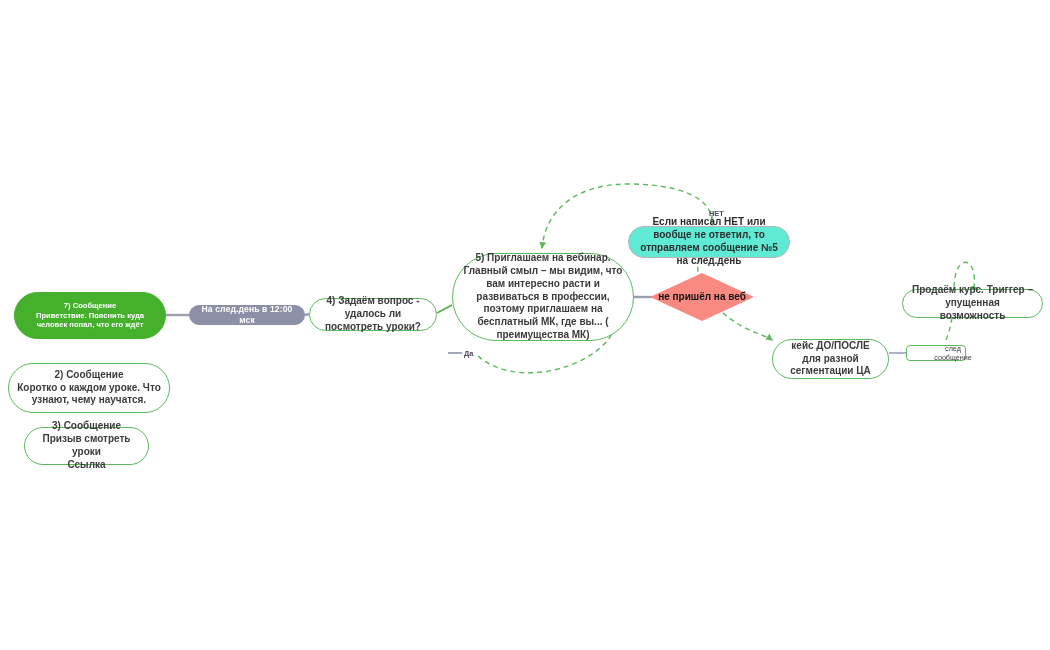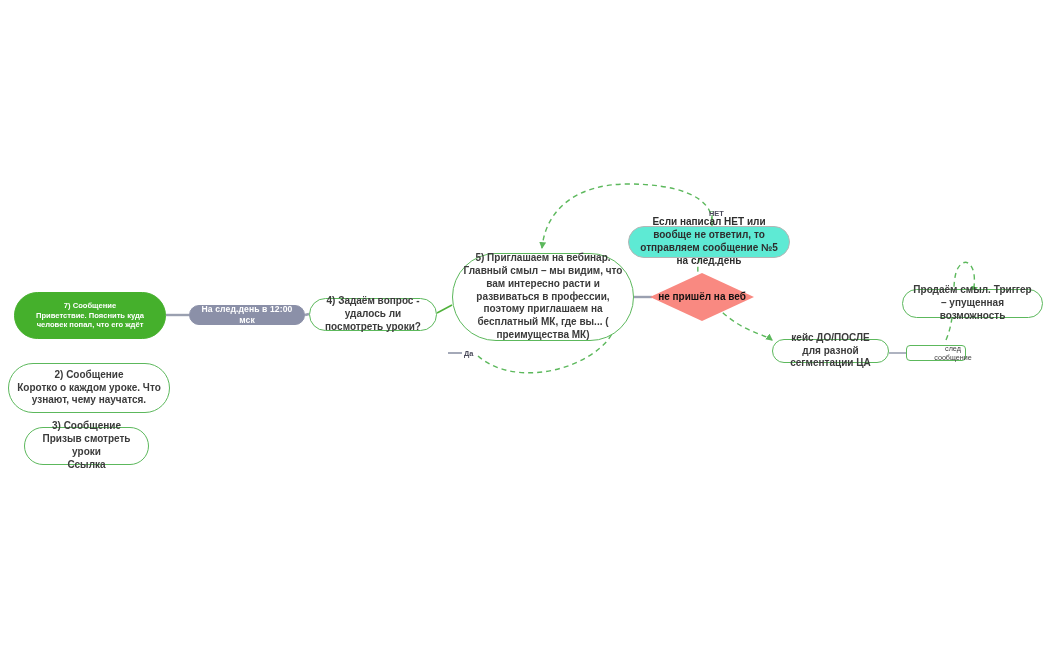--- a/index.html
+++ b/index.html
@@ -193,30 +193,30 @@
 
   <div class="node n-gray" style="left:628px; top:226px; width:162px; height:32px;">
     <span>Если написал  НЕТ или вообще не ответил, то отправляем сообщение №5 на след.день</span>
   </div>
 
   <div class="node n-diamond" style="left:650px; top:273px; width:104px; height:48px;">
     <span class="diamond-shape"></span>
     <span class="diamond-label">не пришёл на веб</span>
   </div>
 
-  <div class="node n-outline" style="left:772px; top:339px; width:117px; height:24px;">
+  <div class="node n-outline" style="left:772px; top:339px; width:117px; height:40px;">
     <span>кейс ДО/ПОСЛЕ для разной сегментации ЦА</span>
   </div>
 
   <div class="node n-box" style="left:906px; top:345px; width:60px; height:16px;padding-left:40px;">
     <span>след сообщение</span>
   </div>
 
   <div class="node n-outline" style="left:902px; top:289px; width:141px; height:29px;">
-    <span>Продаём смыл. Триггер – упущенная возможность</span>
+    <span>Продаём курс. Триггер – упущенная возможность</span>
   </div>
 
   <div class="edge-label" style="left:464px; top:349px;">
     <span>Да</span>
   </div>
 
   <div class="edge-label" style="left:709px; top:209px;">
     <span>НЕТ</span>
   </div>
 

